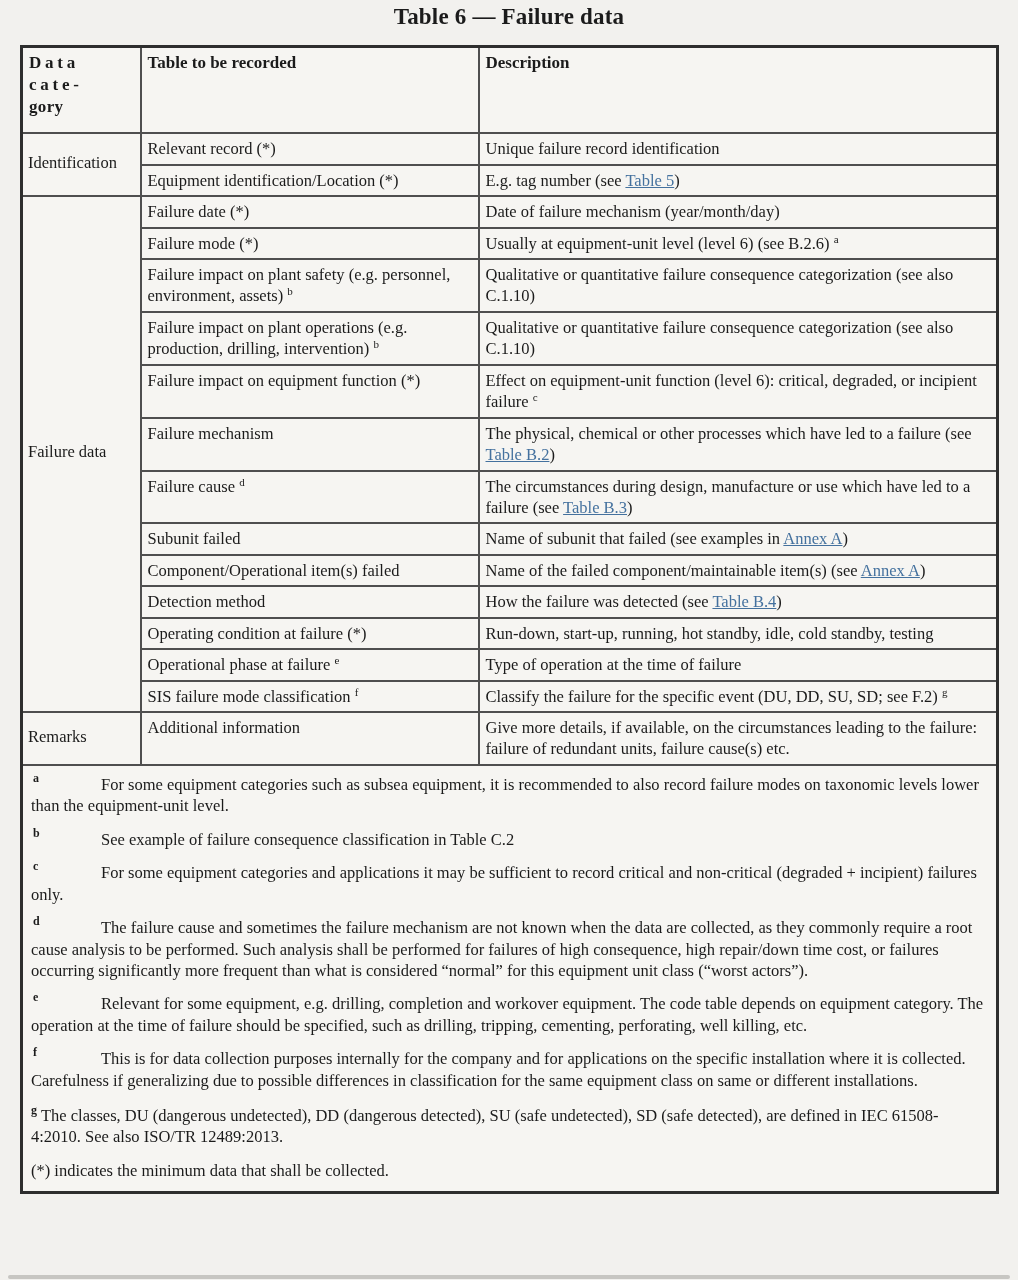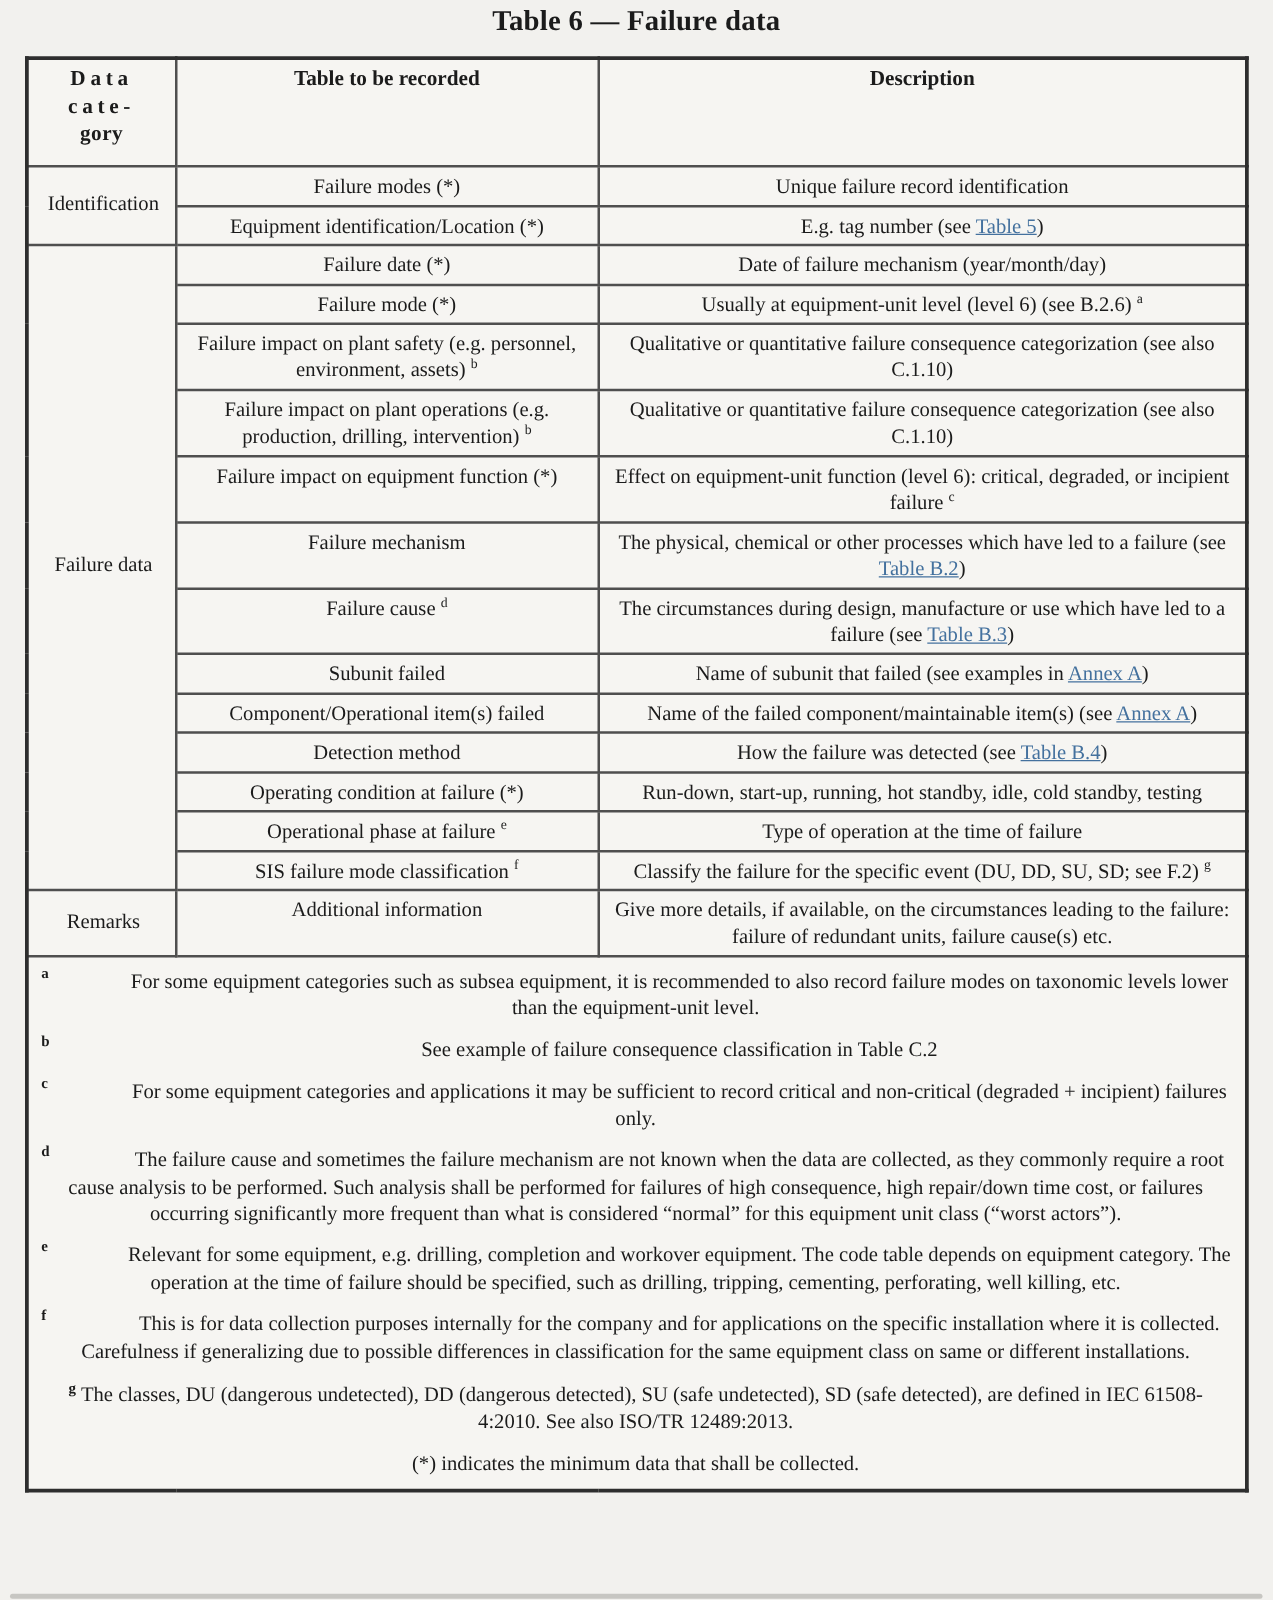--- a/index.html
+++ b/index.html
@@ -14,21 +14,21 @@
     font-size:23px;font-weight:bold;letter-spacing:.2px;
   }
   table.failure-table{
     width:976px;margin-left:20px;border-collapse:collapse;table-layout:fixed;
     border:3px solid #2e2e2e;background:#f6f5f2;
   }
   col.c1{width:119px}col.c2{width:338px}col.c3{width:519px}
   th,td{
     border:2px solid #4f4f4f;
     font-size:16.5px;line-height:1.3;
-    padding:4px 6px;vertical-align:top;text-align:center;
+    padding:4px 6px;vertical-align:top;text-align:left;
     word-wrap:break-word;
   }
   th{font-size:17px;font-weight:bold;padding-bottom:14px;}
   th .hdr-l1{letter-spacing:.22em;display:block;}
   th .hdr-l2{display:block;letter-spacing:.02em;}
   td.cat-cell{vertical-align:middle;padding:2px 2px 6px 5px;}
   sup.fnref{font-size:11px;line-height:0;vertical-align:super;}
   a.doclink{color:var(--link,#44719e);text-decoration:underline;cursor:pointer;}
   td.fn-cell{padding:6px 10px 10px 8px;border-top:2px solid #3c3c3c;}
   .fn{position:relative;margin:12px 0 0;text-indent:70px;font-size:16.5px;line-height:1.3;}
@@ -59,21 +59,21 @@
         <span class="hdr-l1">Data cate-</span>
         <span class="hdr-l2">gory</span>
       </th>
       <th>Table to be recorded</th>
       <th>Description</th>
     </tr>
   </thead>
   <tbody id="table-body">
       <tr>
         <td class="cat-cell" rowspan="2">Identification</td>
-        <td>Failure modes (*)</td>
+        <td>Relevant record (*)</td>
         <td>Unique failure record identification</td>
       </tr>
       <tr>
         <td>Equipment identification/Location (*)</td>
         <td>E.g. tag number (see <a class="doclink">Table 5</a>)</td>
       </tr>
       <tr>
         <td class="cat-cell" rowspan="13">Failure data</td>
         <td>Failure date (*)</td>
         <td>Date of failure mechanism (year/month/day)</td>

